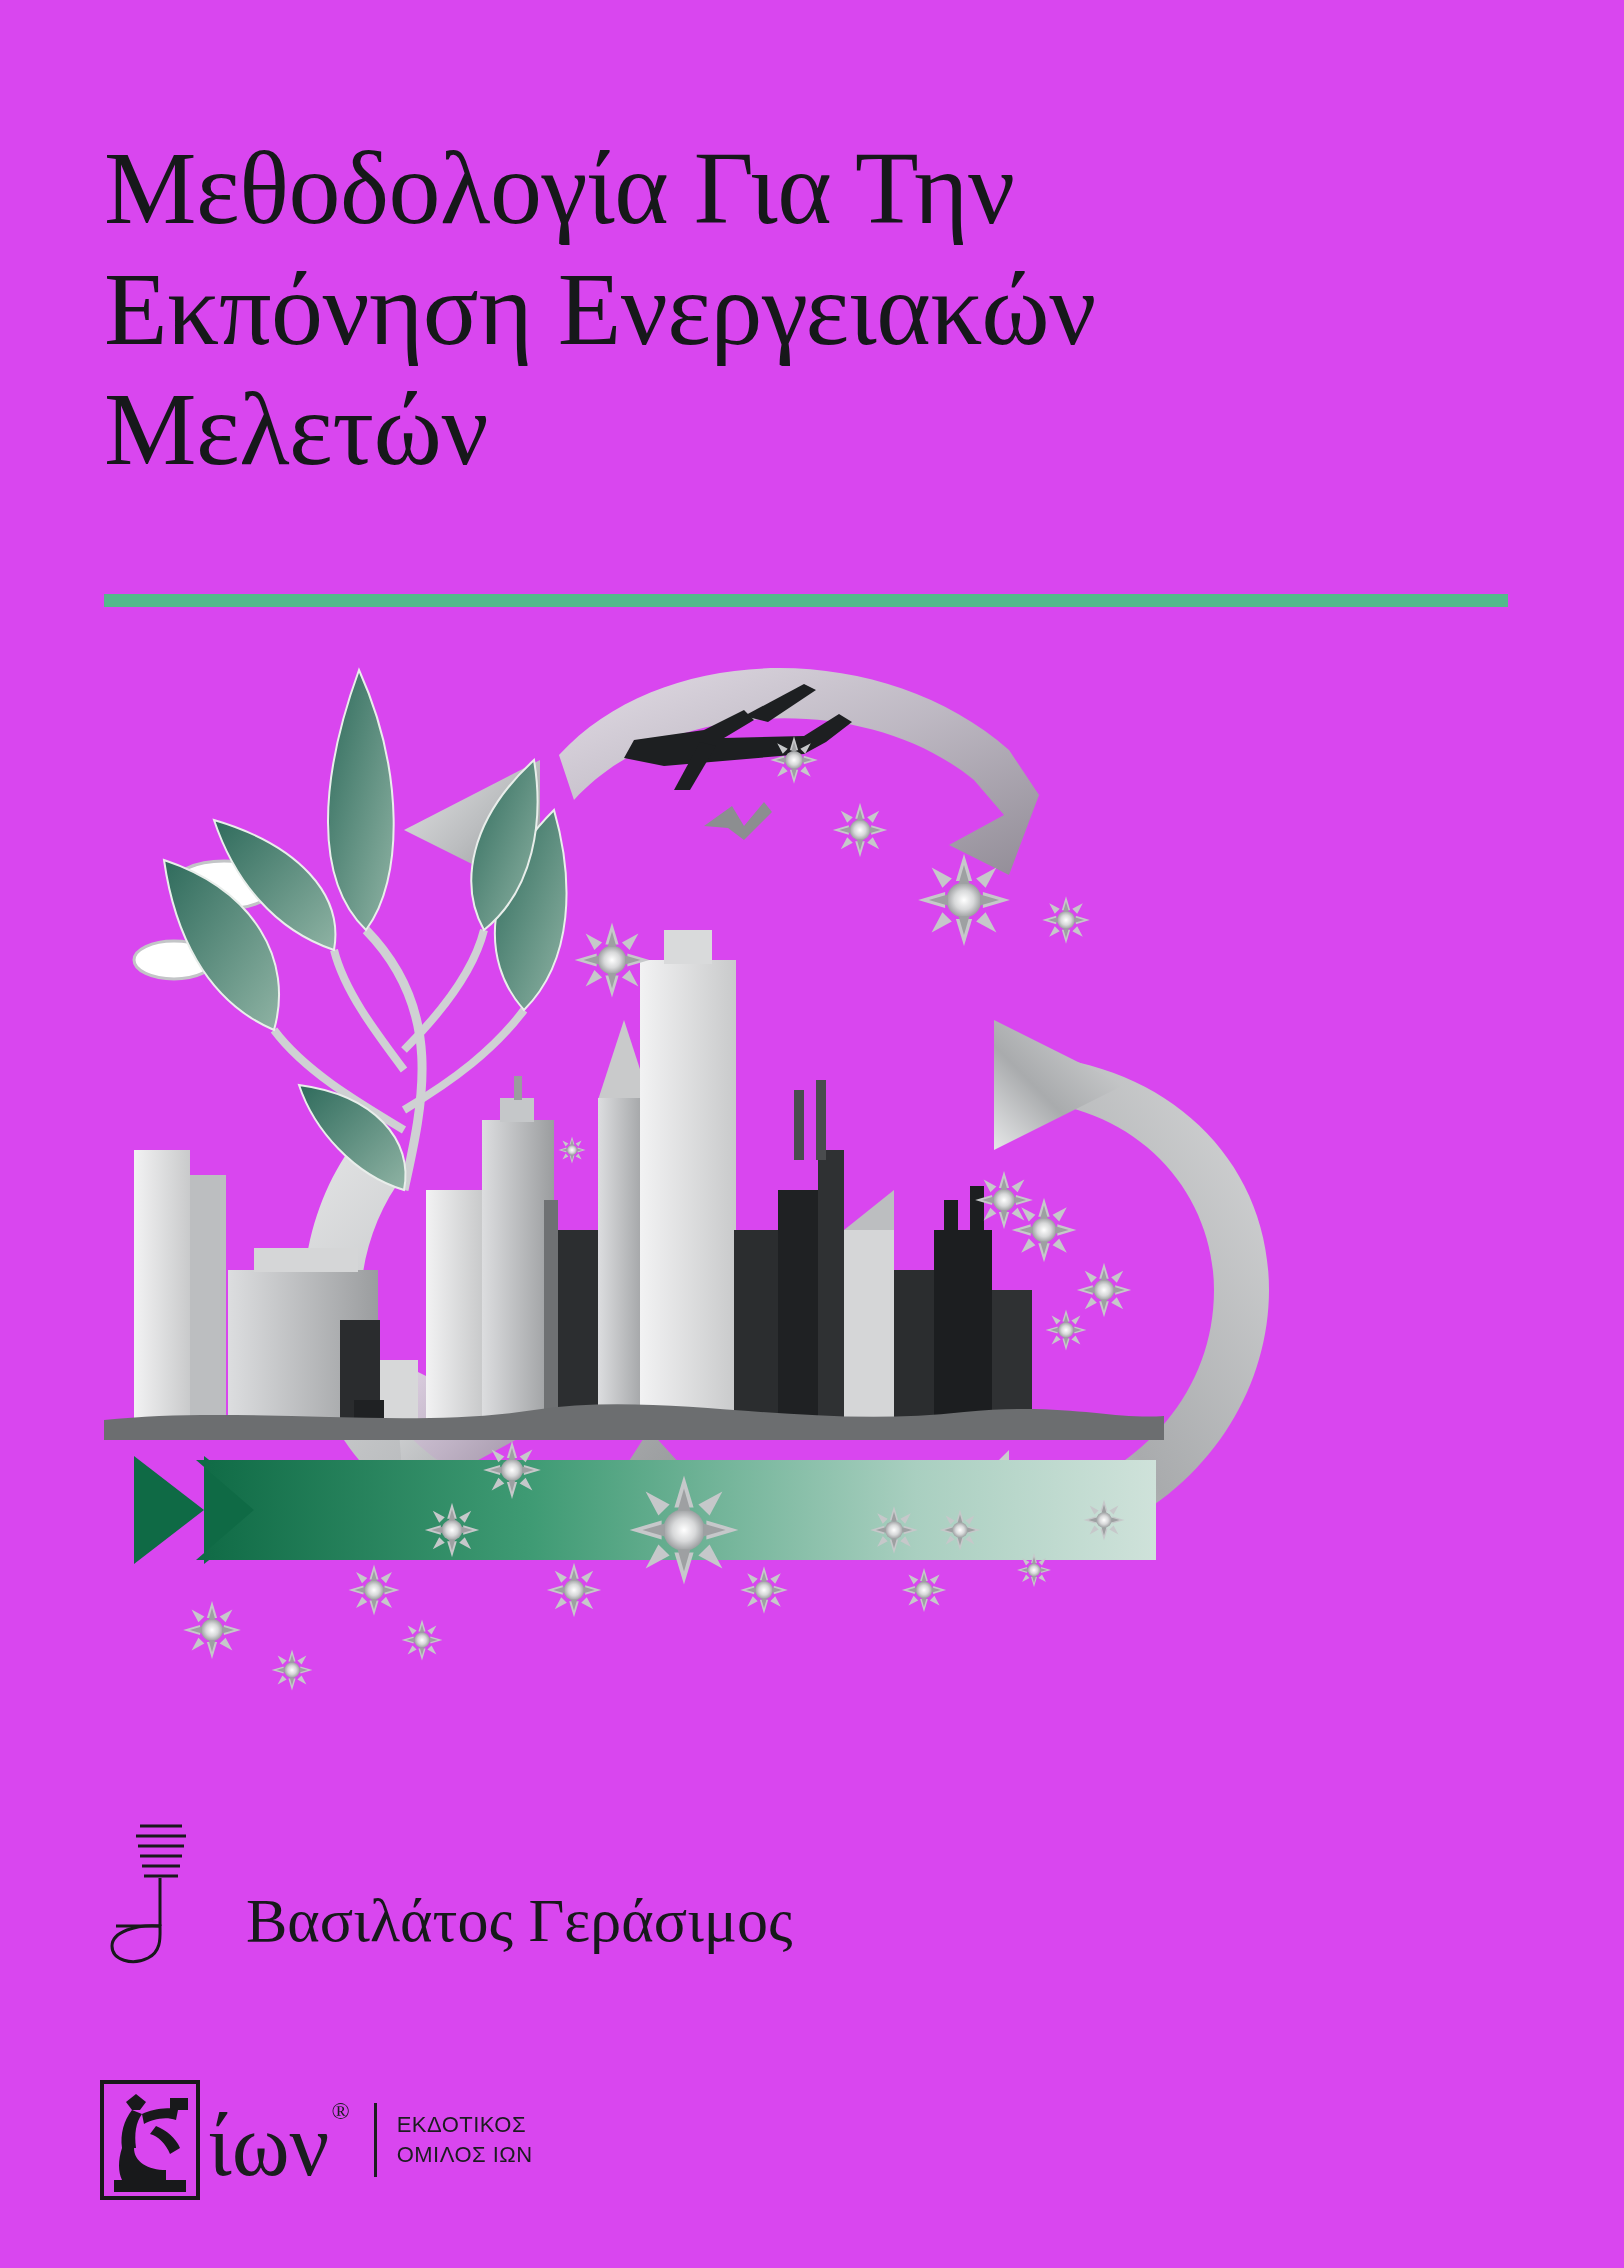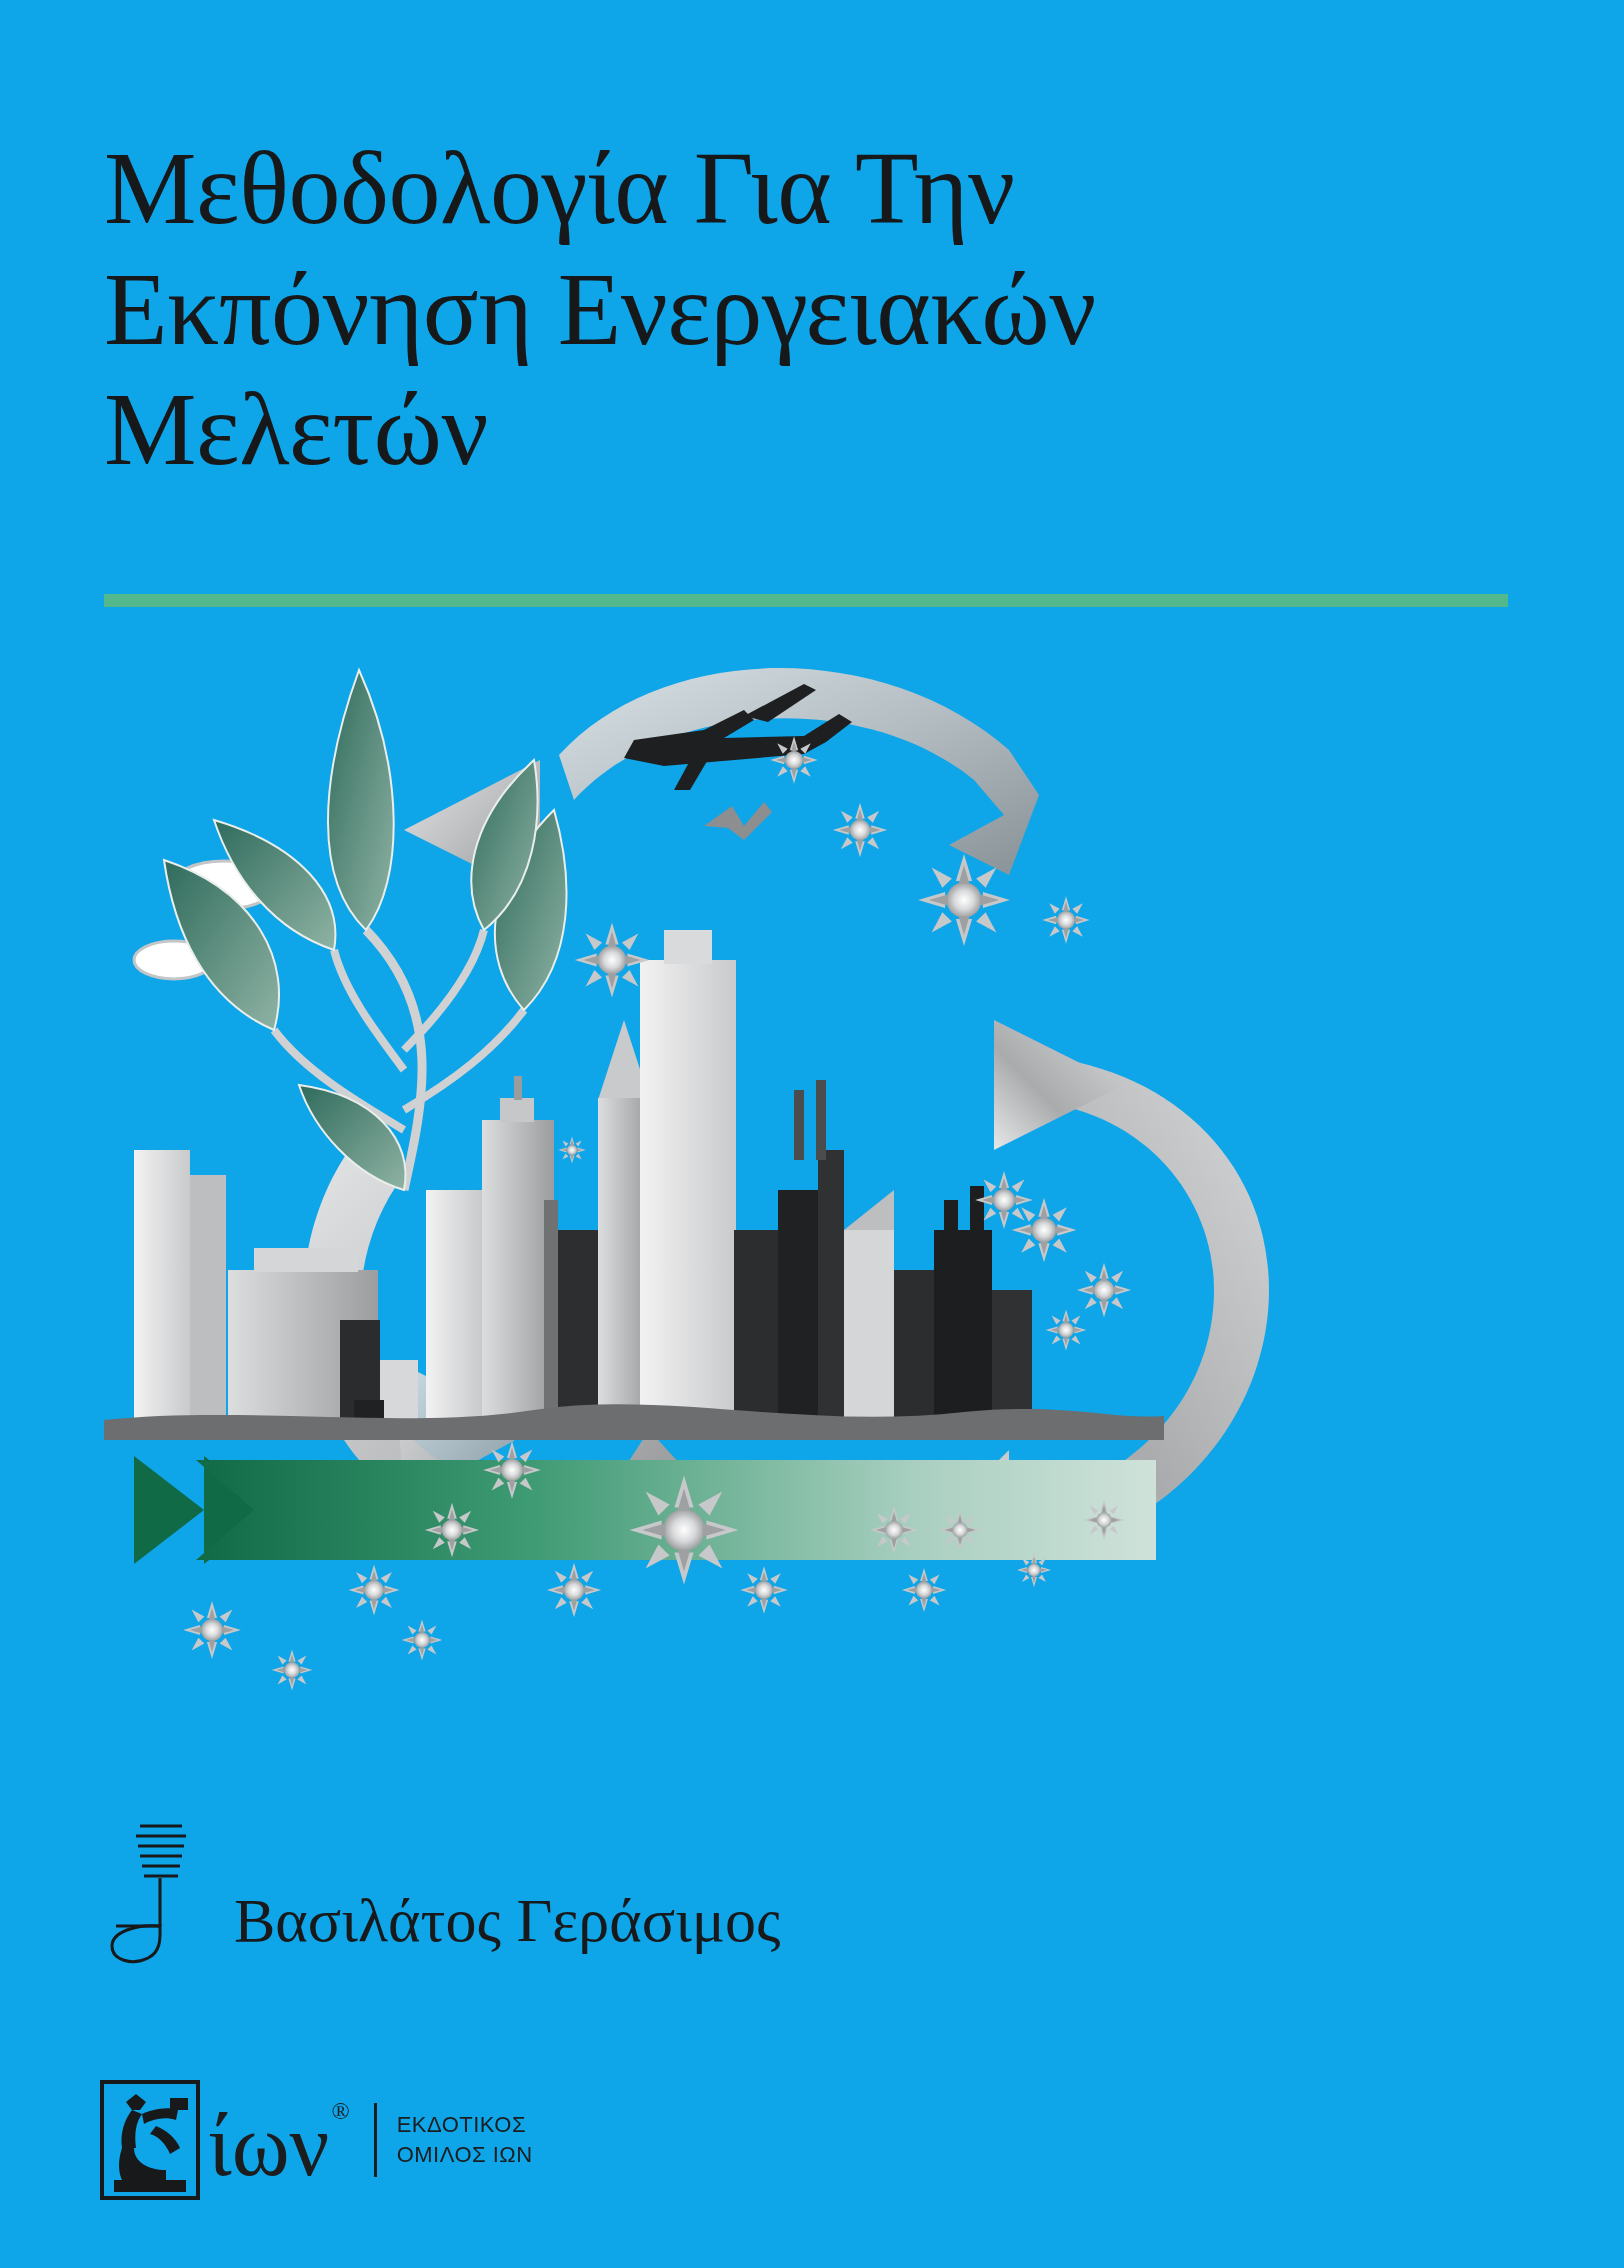--- a/index.html
+++ b/index.html
@@ -10,21 +10,21 @@
   body {
     width: 1624px;
     height: 2268px;
     position: relative;
     font-family: "Liberation Serif", serif;
     overflow: hidden;
   }
   .cover {
     position: absolute;
     inset: 0;
-    background: #0ea5e9;
+    background: #d946ef;
   }
 
   
   .title-block {
     position: absolute;
     left: 104px;
     top: 128px;
     width: 1360px;
   }
   .book-title {
@@ -69,21 +69,21 @@
   .author-mark {
     width: 120px;
     height: 150px;
     position: relative;
     flex: 0 0 auto;
   }
   .author-name {
     font-family: "Liberation Serif", serif;
     font-size: 62px;
     color: #17191b;
-    margin-left: 18px;
+    margin-left: 30px;
     padding-bottom: 14px;
     white-space: nowrap;
   }
 
   
   .publisher {
     position: absolute;
     left: 96px;
     top: 2065px;
     width: 620px;

